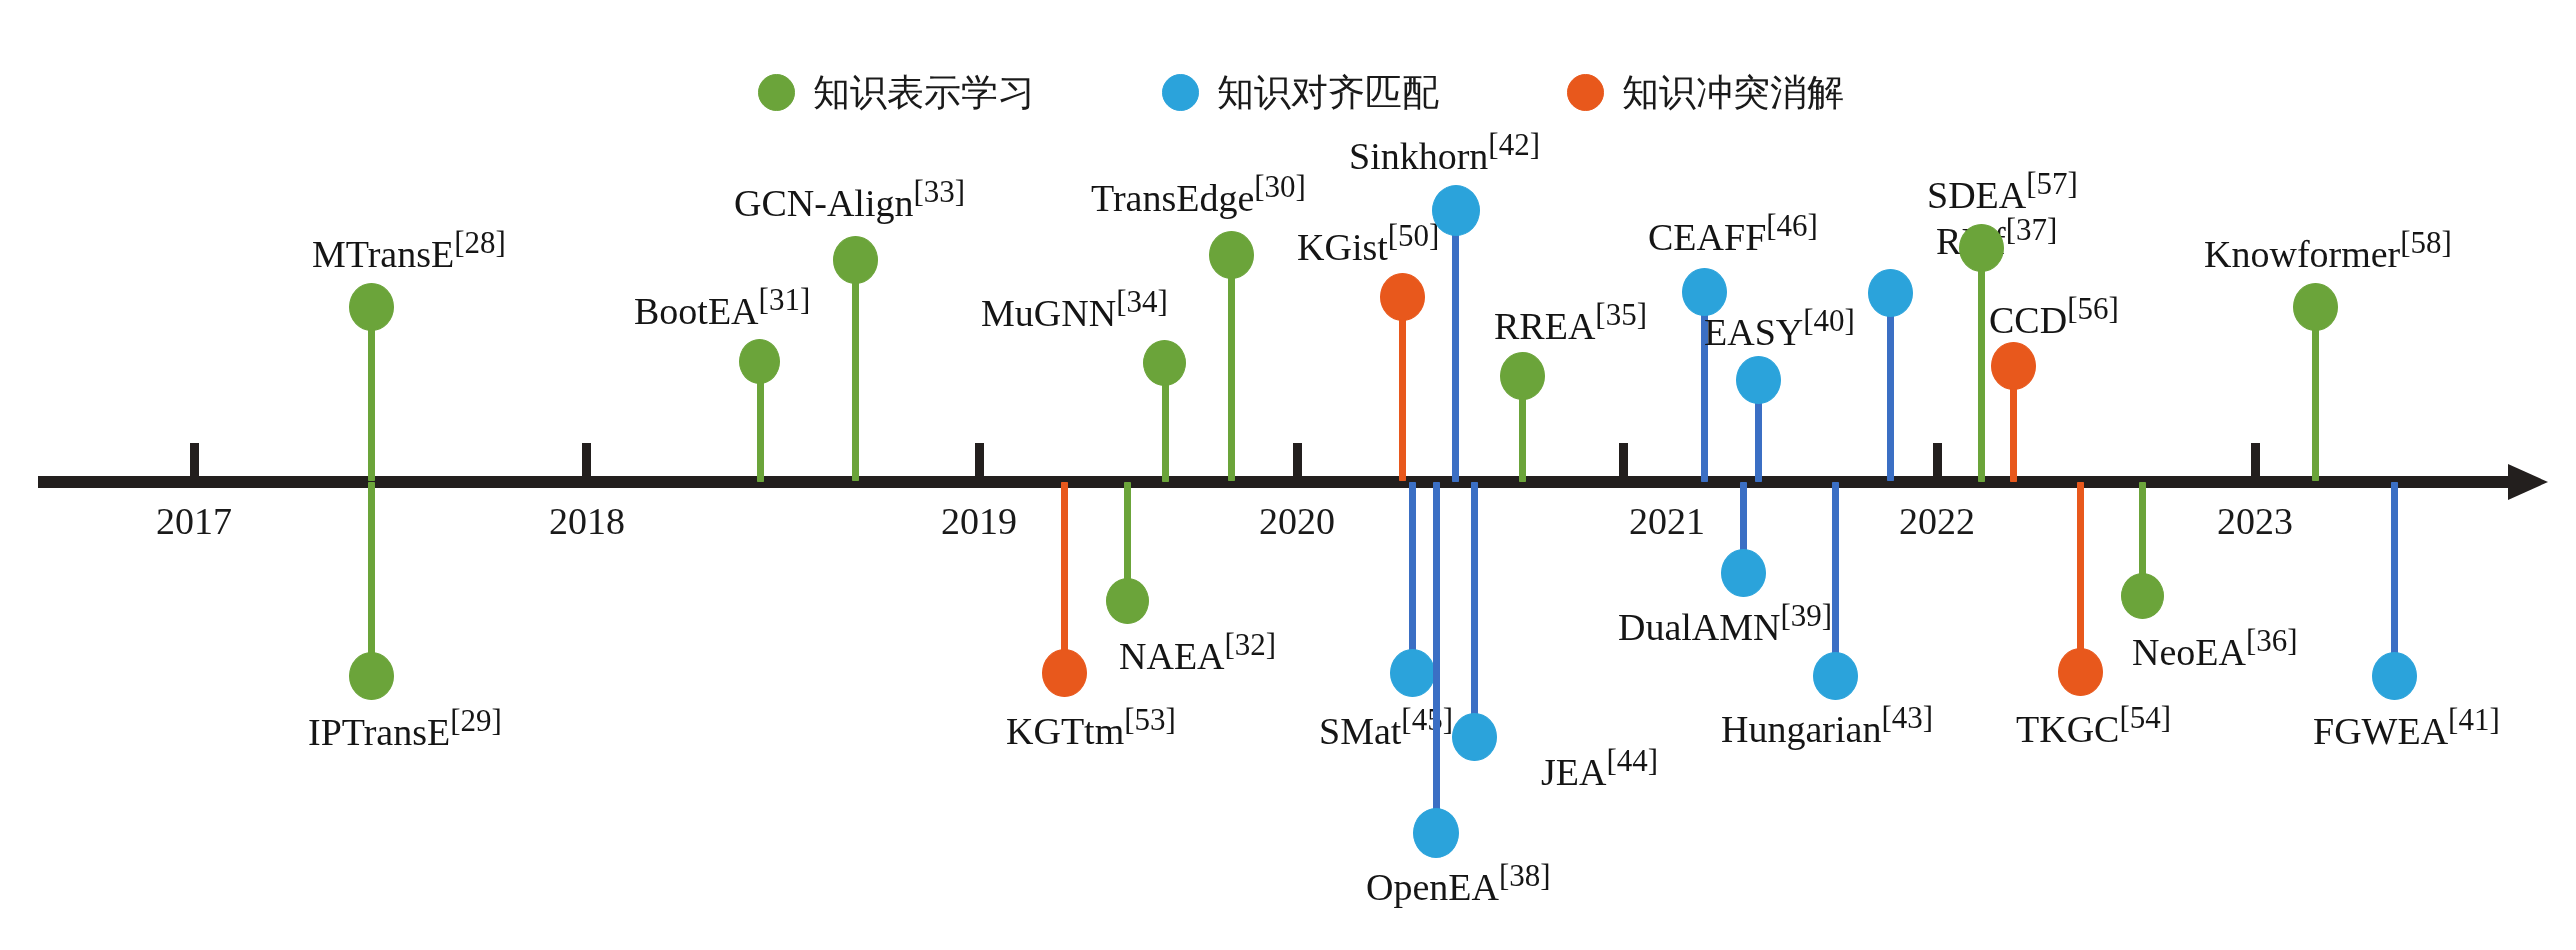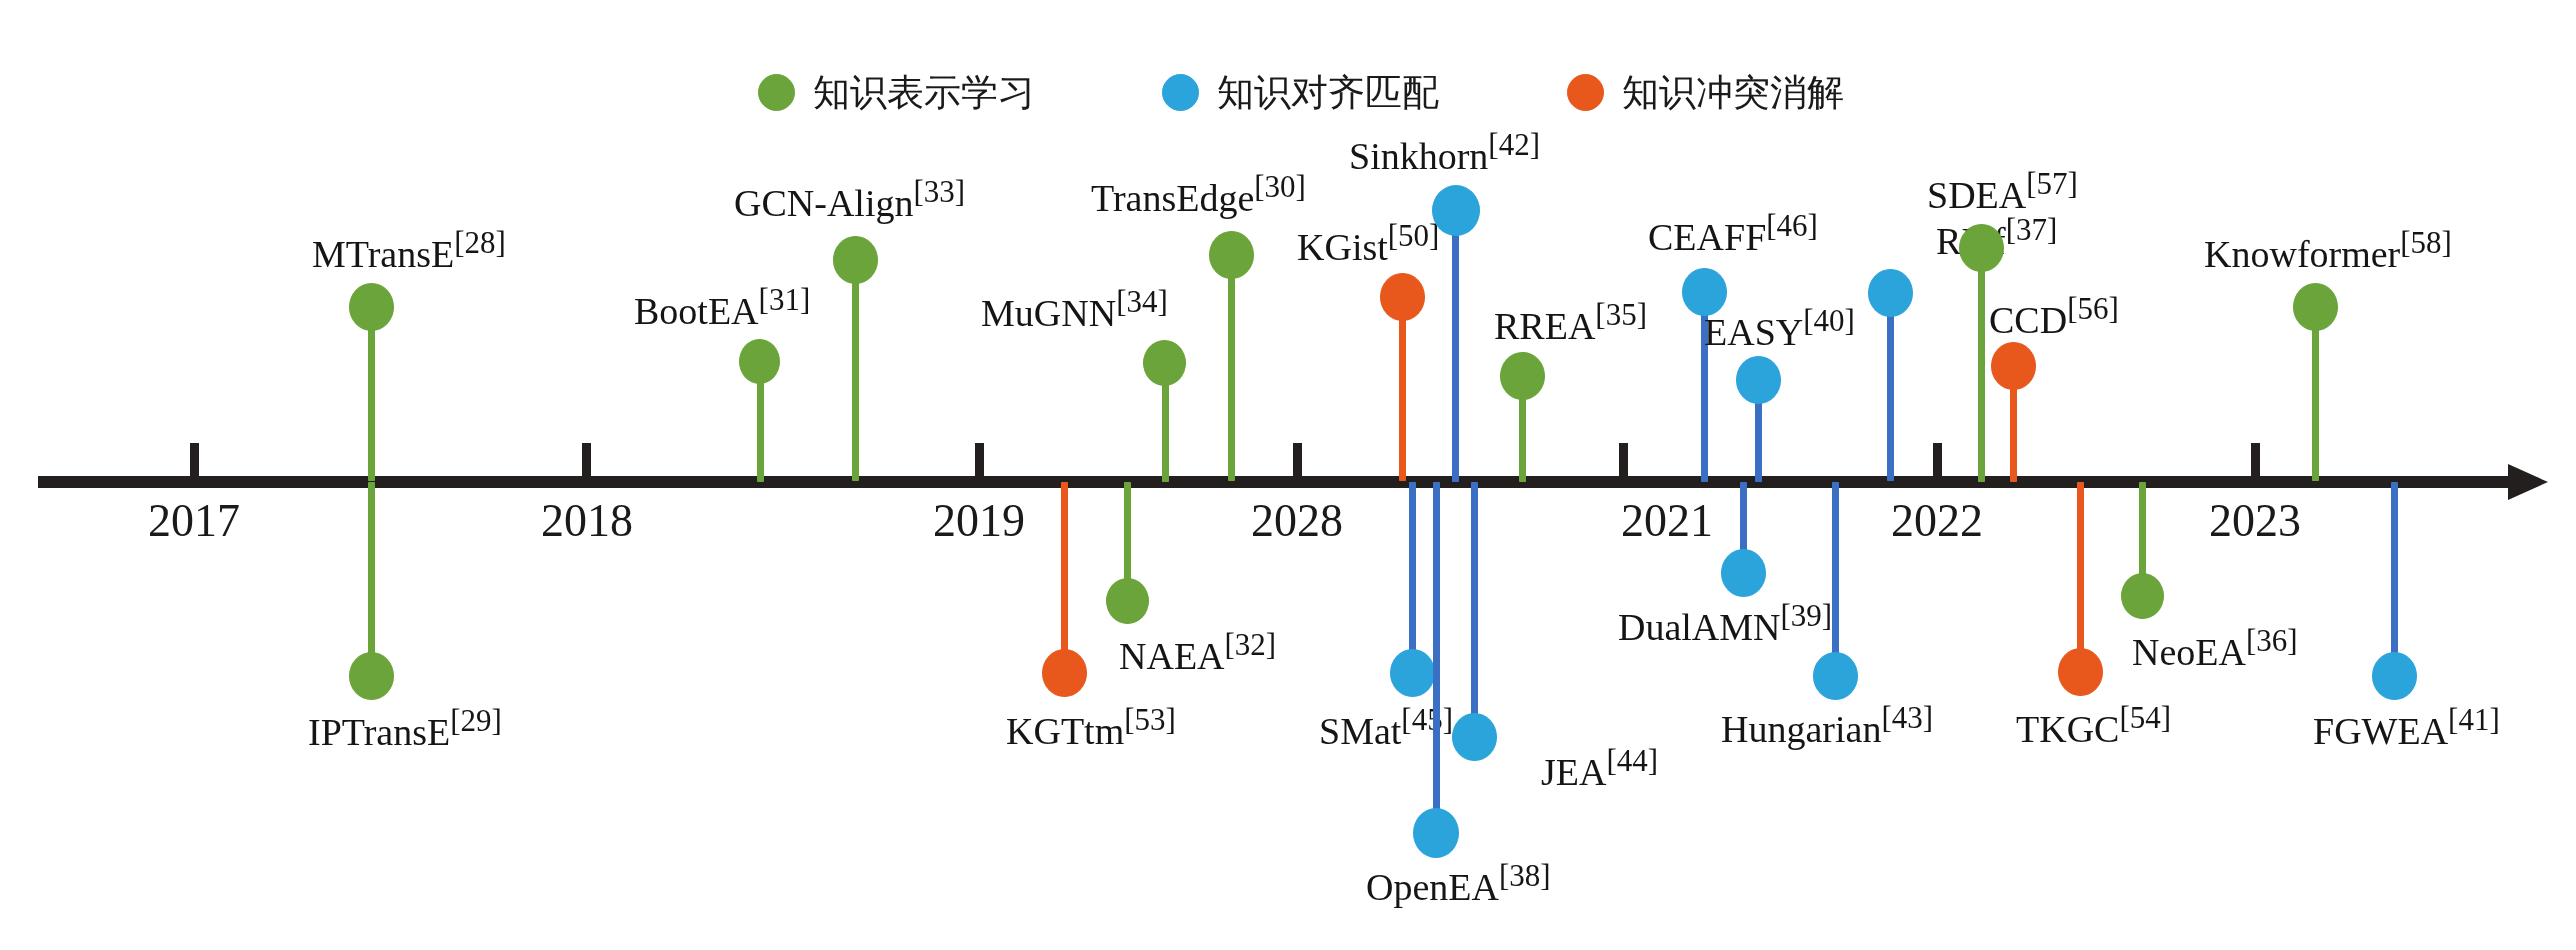--- a/index.html
+++ b/index.html
@@ -13,21 +13,21 @@
   .legend-label{margin-left:18px;font-size:37px;line-height:37px;color:#1a1a1a;
                 font-family:"DejaVu Sans","Liberation Sans",sans-serif;white-space:nowrap;}
 
   
   #axis-line{position:absolute;left:38px;top:476px;width:2477px;height:12.4px;
              background:#231f1e;}
   #axis-arrow{position:absolute;left:2508px;top:464px;width:0;height:0;
               border-top:18px solid transparent;border-bottom:18px solid transparent;
               border-left:40px solid #231f1e;}
   .tick{position:absolute;width:9px;height:35px;background:#231f1e;}
-  .year-label{position:absolute;font-size:46px;line-height:38px;color:#1a1a1a;
+  .year-label{position:absolute;font-size:38px;line-height:38px;color:#1a1a1a;
               transform:translateX(-50%);white-space:nowrap;}
 
   
   .event{position:absolute;}
   .stem{position:absolute;width:7.4px;border-radius:0.8px;}
   .node{position:absolute;border-radius:50%;box-sizing:border-box;}
   .ev-label{position:absolute;font-size:38px;line-height:41px;color:#151515;
             white-space:nowrap;}
   .ev-label sup{font-size:31px;vertical-align:super;line-height:0;}
 </style>
@@ -57,21 +57,21 @@
     <div class="tick" style="left: 975px; top: 443px;"></div>
     <div class="tick" style="left: 1293px; top: 443px;"></div>
     <div class="tick" style="left: 1619px; top: 443px;"></div>
     <div class="tick" style="left: 1933px; top: 443px;"></div>
     <div class="tick" style="left: 2251px; top: 443px;"></div>
   </div>
 <div id="years">
     <div class="year-label" style="left: 194px; top: 502px;">2017</div>
     <div class="year-label" style="left: 587px; top: 502px;">2018</div>
     <div class="year-label" style="left: 979px; top: 502px;">2019</div>
-    <div class="year-label" style="left: 1297px; top: 502px;">2028</div>
+    <div class="year-label" style="left: 1297px; top: 502px;">2020</div>
     <div class="year-label" style="left: 1623px; top: 502px; margin-left: 44px;">2021</div>
     <div class="year-label" style="left: 1937px; top: 502px;">2022</div>
     <div class="year-label" style="left: 2255px; top: 502px;">2023</div>
   </div>
 
 <div id="events">
     <div class="event">
       <div class="stem" style="background: rgb(107, 164, 58); left: 368px; top: 307px; height: 174px;"></div>
       <div class="node" style="width: 45px; height: 48px; left: 349px; top: 283px; background: rgb(107, 164, 58); border: 1.7px solid rgb(107, 164, 58);"></div>
       <div class="ev-label" style="left: 312px; top: 234px;"><span>MTransE</span><sup>[28]</sup></div>

